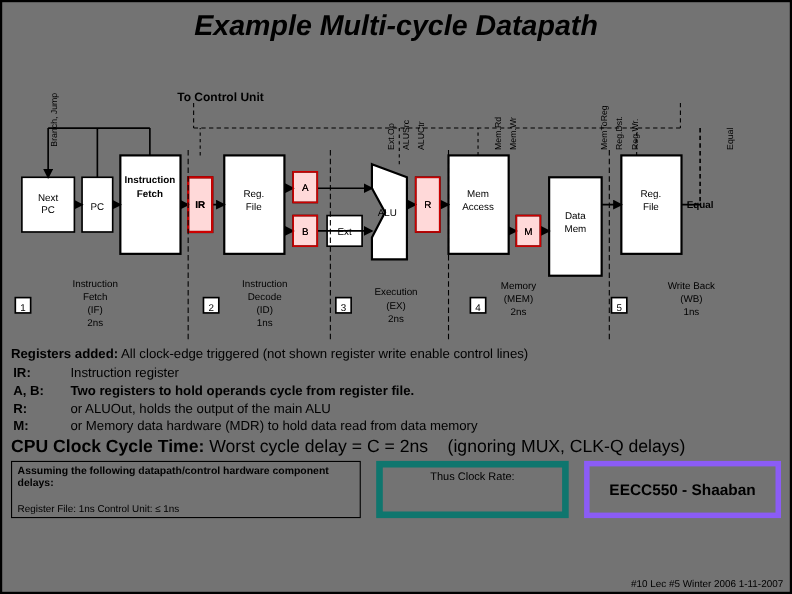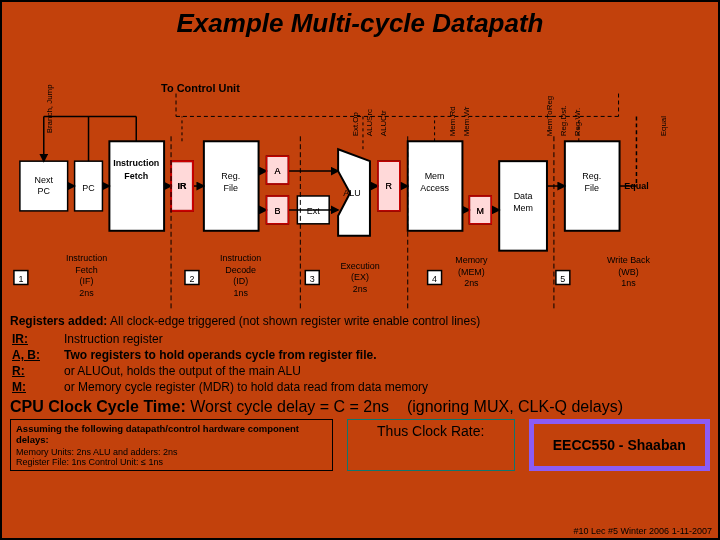--- a/index.html
+++ b/index.html
@@ -7,21 +7,21 @@
       width: 720px;
       height: 540px;
       background: #fff;
       font-family: Arial, sans-serif;
       overflow: hidden;
       position: relative;
     }
     .main-container {
       width: 720px;
       height: 540px;
-      background: #c2410c;
+      background: #737373;
       border: 2px solid #000;
       position: relative;
     }
     .title {
       text-align: center;
       font-size: 26px;
       font-weight: bold;
       padding: 6px 0 2px 0;
       font-style: italic;
     }
@@ -46,45 +46,44 @@
     .reg-table {
       width: 100%;
       font-size: 12px;
       margin-bottom: 2px;
     }
     .reg-table tr td:first-child {
       font-weight: bold;
       width: 50px;
       vertical-align: top;
       padding-right: 4px;
-      text-decoration: underline;
     }
     .cpu-line {
       font-size: 16px;
       margin-bottom: 3px;
     }
     .cpu-line b { font-weight: bold; }
     .footer-area {
       display: flex;
       align-items: stretch;
       gap: 14px;
       font-size: 10px;
     }
     .footer-left {
       border: 1px solid #000;
       padding: 3px 5px;
       flex: 2;
       font-size: 9.5px;
     }
     .footer-mid {
-      border: 1px solid #0f766e;
+      border: 6px solid #0f766e;
       padding: 3px 5px;
       flex: 1;
       text-align: center;
-      font-size: 14px;
+      font-size: 10px;
     }
     .footer-right {
       border: 5px solid #8b5cf6;
       padding: 3px 8px;
       flex: 1;
       text-align: center;
       font-size: 14px;
       font-weight: bold;
       display: flex;
       align-items: center;
@@ -306,35 +305,35 @@
       <tr>
         <td>A, B:</td>
         <td><b>Two registers to hold operands cycle from register file.</b></td>
       </tr>
       <tr>
         <td>R:</td>
         <td>or ALUOut, holds the output of the main ALU</td>
       </tr>
       <tr>
         <td>M:</td>
-        <td>or Memory cycle register (MDR) to hold data read from data memory</td>
+        <td>or Memory data hardware (MDR) to hold data read from data memory</td>
       </tr>
     </tbody>
       </table>
     <div class="cpu-line">
       <b>CPU Clock Cycle Time:</b>
       <span>Worst cycle delay = C = 2ns</span>
       &nbsp;&nbsp;
       <span>(ignoring MUX, CLK-Q delays)</span>
     </div>
     <div class="footer-area">
       <div class="footer-left">
         <div style="font-weight:bold; margin-bottom:2px;">Assuming the following datapath/control hardware component delays:</div>
         <div style="font-size:9px;">
-          <span>Memory Units:  2ns    ALU and adders:  2ns</span><br>
+          <br>
           <span>Register File:  1ns    Control Unit:  ≤ 1ns</span>
         </div>
       </div>
       <div class="footer-mid">
         <div>Thus Clock Rate:</div>
       </div>
       <div class="footer-right">
         <span>EECC550 - Shaaban</span>
       </div>
     </div>

